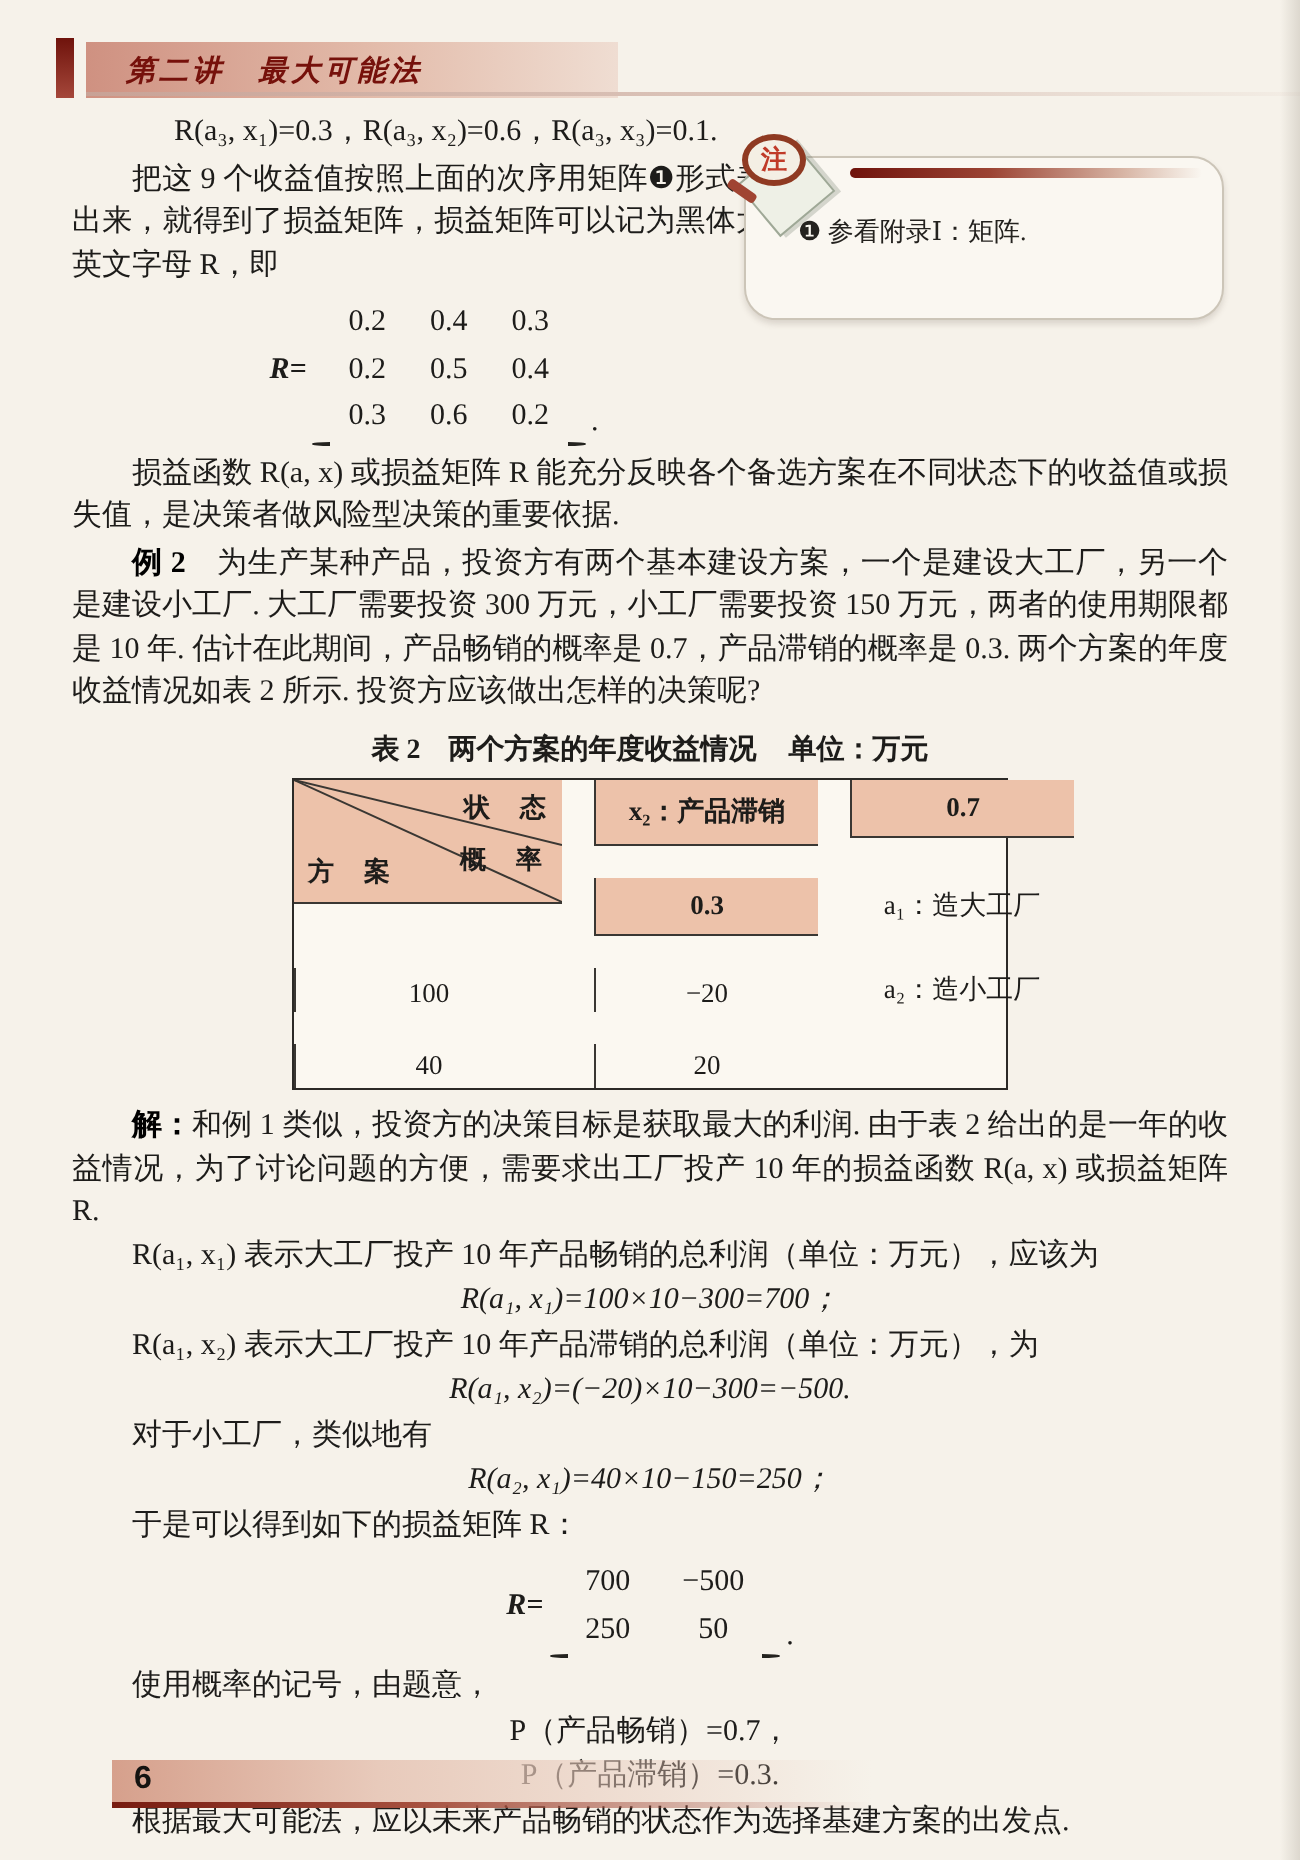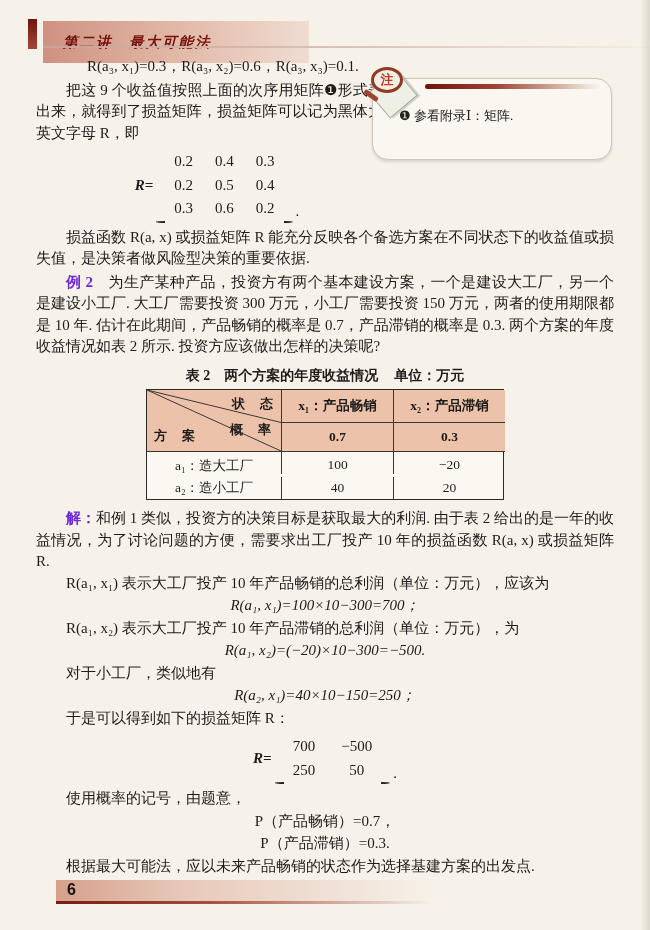--- a/index.html
+++ b/index.html
@@ -15,34 +15,34 @@
   body::after {
     content:""; position:absolute; right:0; top:0; width:10px; height:100%;
     background: linear-gradient(to left, rgba(120,110,95,0.20), rgba(120,110,95,0));
     pointer-events:none;
   }
 
   
   .header { position:absolute; left:0; top:18px; width:100%; height:32px; }
   .header-bar { position:absolute; left:28px; top:1px; width:9px; height:30px;
     background: linear-gradient(to bottom,#6f130c,#a5473a); }
-  .header-title { position:absolute; left:43px; top:3px; width:266px; height:42px;
+  .header-title { position:absolute; left:43px; top:3px; width:266px; height:28px;
     background: linear-gradient(to right,#cf9181,#e3bcab 55%,#efddd2);
     display:flex; align-items:center; padding-left:20px;
     color:#76110b; font-weight:bold; font-style:italic; font-size:14.5px; letter-spacing:2px; }
   .header-line { position:absolute; left:43px; right:0; top:28px; height:2px;
     background: linear-gradient(to right,#c8a296,#dcc6bb 55%, rgba(220,198,187,0.1)); }
 
   
   .main { position:absolute; left:36px; right:36px; top:56px; line-height:21.5px; }
   p.body { text-align: justify; }
   .indent2 { text-indent: 2em; }
   .indent3 { text-indent: 3.4em; }
   .narrow { width: 362px; }
-  .red { color:#6d28d9; }
+  .red { color:#000000; }
   .bold { font-weight: bold; }
 
   
   .note-box { position:absolute; right:2px; top:22px; width:240px; height:82px;
     background:#faf7f1; border:1px solid #ccc5b8; border-radius:16px;
     box-shadow: 0 2px 3px rgba(90,70,60,0.18); }
   .note-bar { position:absolute; top:5px; left:52px; right:10px; height:5px; border-radius:3px;
     background: linear-gradient(to right,#6f130c,#9c4434 40%, #d8b6a6 78%, rgba(216,182,166,0)); }
   .note-text { position:absolute; left:26px; top:28px; right:12px; font-size:13px; line-height:18px; color:#24221f; }
   .note-icon { position:absolute; left:-12px; top:-16px; width:62px; height:64px; }
@@ -65,21 +65,21 @@
   .paren.r { border-left:none; border-radius:0 9px 9px 0 / 0 45% 45% 0; margin-left:5px; }
   .mgrid { display:grid; row-gap:2px; align-content:center; padding:3px 4px; text-align:center; }
   .mgrid.c3 { grid-template-columns:repeat(3,auto); column-gap:22px; }
   .mgrid.c2 { grid-template-columns:repeat(2,auto); column-gap:26px; }
   .mperiod { align-self:flex-end; margin-left:3px; }
 
   
   .tcaption { text-align:center; font-weight:bold; font-size:14px; margin-top:7px; }
   .tcaption .unit { margin-left:16px; }
   .tbl { width:358px; margin:3px auto 0; border:1.5px solid #2c2a27; background:#fbf8f1;
-    display:grid; grid-template-columns:134px 112px 112px; font-size:13.5px; }
+    display:grid; grid-template-columns:134px 112px 112px; font-size:13.5px;gap:16px; }
   .cell { display:flex; align-items:center; justify-content:center; }
   .salmon { background:#edc2aa; }
   .bL { border-left:1px solid #3a3733; }
   .bB { border-bottom:1px solid #3a3733; }
   .corner { position:relative; grid-row:1 / 3; height:62px; }
   .corner svg { position:absolute; inset:0; width:100%; height:100%; }
   .corner .lbl { position:absolute; font-weight:bold; font-size:13px; letter-spacing:1px; }
   .lbl-state { top:3px; right:7px; }
   .lbl-prob  { top:29px; right:9px; }
   .lbl-plan  { bottom:5px; left:7px; }
@@ -159,21 +159,20 @@
   <div class="tbl">
     <div class="corner salmon bB">
       <svg viewBox="0 0 134 62" preserveAspectRatio="none">
         <line x1="0" y1="0" x2="134" y2="33" stroke="#3a3733" stroke-width="1"></line>
         <line x1="0" y1="0" x2="134" y2="62" stroke="#3a3733" stroke-width="1"></line>
       </svg>
       <span class="lbl lbl-state">状　态</span>
       <span class="lbl lbl-prob">概　率</span>
       <span class="lbl lbl-plan">方　案</span>
     </div>
-    <div class="cell salmon bL bB rowh1 bold">x₁：产品畅销</div>
     <div class="cell salmon bL bB rowh1 bold">x₂：产品滞销</div>
 
     <div class="cell salmon bL bB rowh2">0.7</div>
     <div class="cell salmon bL bB rowh2">0.3</div>
 
     <div class="cell rowd" style="margin-top:3px;">a₁：造大工厂</div>
     <div class="cell bL rowd" style="padding-top:3px;">100</div>
     <div class="cell bL rowd" style="padding-top:3px;">−20</div>
 
     <div class="cell rowd">a₂：造小工厂</div>

